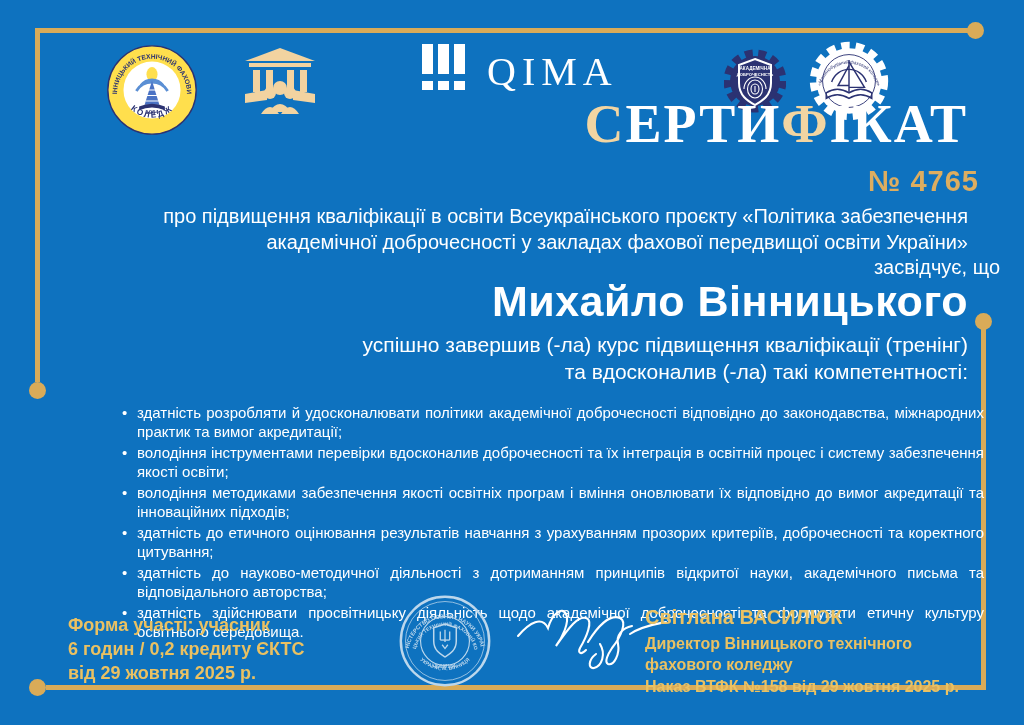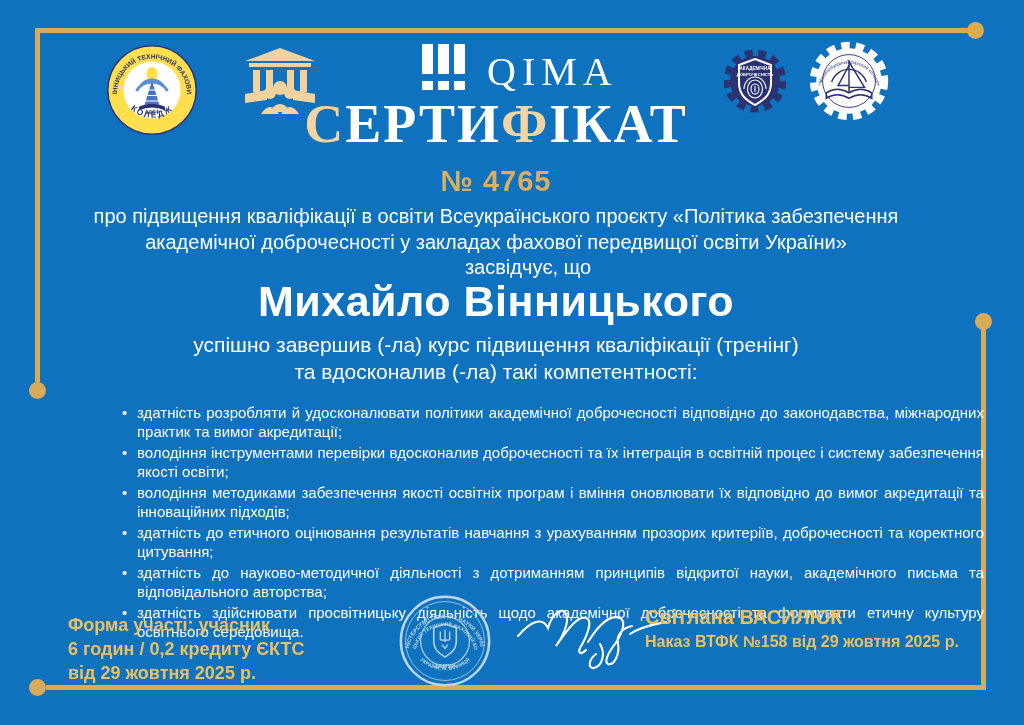--- a/index.html
+++ b/index.html
@@ -14,28 +14,28 @@
   .frame{position:absolute;background:#d9ab58;}
   .frame-dot{position:absolute;width:17px;height:17px;border-radius:50%;background:#d9ab58;}
   
   .logo{position:absolute;}
   .qima-text{
     position:absolute;left:487px;top:48px;width:160px;
     font-family:"Liberation Serif",serif;font-size:40px;color:#fff;
     letter-spacing:6px;font-weight:400;
   }
   
-  .center-line{position:absolute;left:12px;width:968px;text-align:center;color:#fff;}
+  .center-line{position:absolute;left:0;width:968px;text-align:right;color:#fff;}
   .cert-title{
     top:97px;font-family:"Liberation Serif",serif;font-weight:700;
     font-size:54px;letter-spacing:2px;line-height:1;
   }
   .seg.gold{color:#f2d5a2;}
   .seg.white{color:#ffffff;}
-  .cert-number{top:165px;font-size:29px;font-weight:700;color:#ddad60;letter-spacing:1px;}
+  .cert-number{top:165px;font-size:29px;font-weight:700;color:#ddad60;letter-spacing:1px;margin-left:11px;}
   .intro{top:203px;font-size:20px;line-height:26px;}
   .certifies{top:256px;font-size:20px;padding-left:32px;}
   .recipient{top:277px;font-size:43px;font-weight:700;letter-spacing:0.5px;}
   .completion{top:331px;font-size:21px;line-height:27px;}
   
   .competencies{
     position:absolute;left:104px;top:388px;width:864px;
     margin:16px;padding:0;list-style:none;color:#fff;
   }
   .competencies li{
@@ -205,14 +205,18 @@
   <g fill="none" stroke="#ffffff" stroke-width="2.1" stroke-linecap="round">
     <path d="M6,38 C18,24 30,18 36,30 C40,16 50,8 54,16 C58,24 50,40 44,48 C58,28 66,18 74,20 C82,22 74,40 68,50 C66,54 68,58 74,52"></path>
     <path d="M76,44 C86,28 98,16 108,20 C116,24 108,40 100,50 C96,56 92,64 96,66 C102,68 108,56 106,46 C104,38 110,30 120,28"></path>
     <path d="M118,36 C130,28 144,26 154,24"></path>
     <path d="M88,46 C94,56 90,68 82,70 C76,71 76,62 84,56"></path>
   </g>
 </svg>
 
 <div class="signer">
   <div class="signer-name">Світлана ВАСИЛЮК</div>
+  <div class="signer-title">
+      <div>Директор Вінницького технічного</div>
+      <div>фахового коледжу</div>
+    </div>
   <div class="signer-order">Наказ ВТФК №158 від 29 жовтня 2025 р.</div>
 </div>
 
 </body></html>

